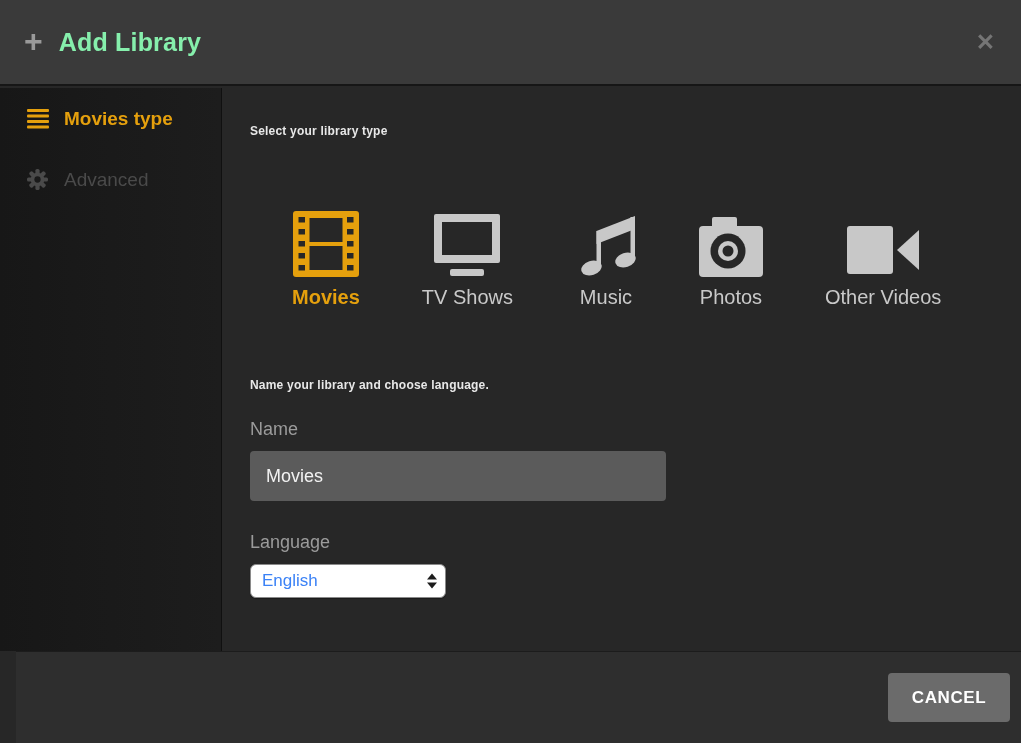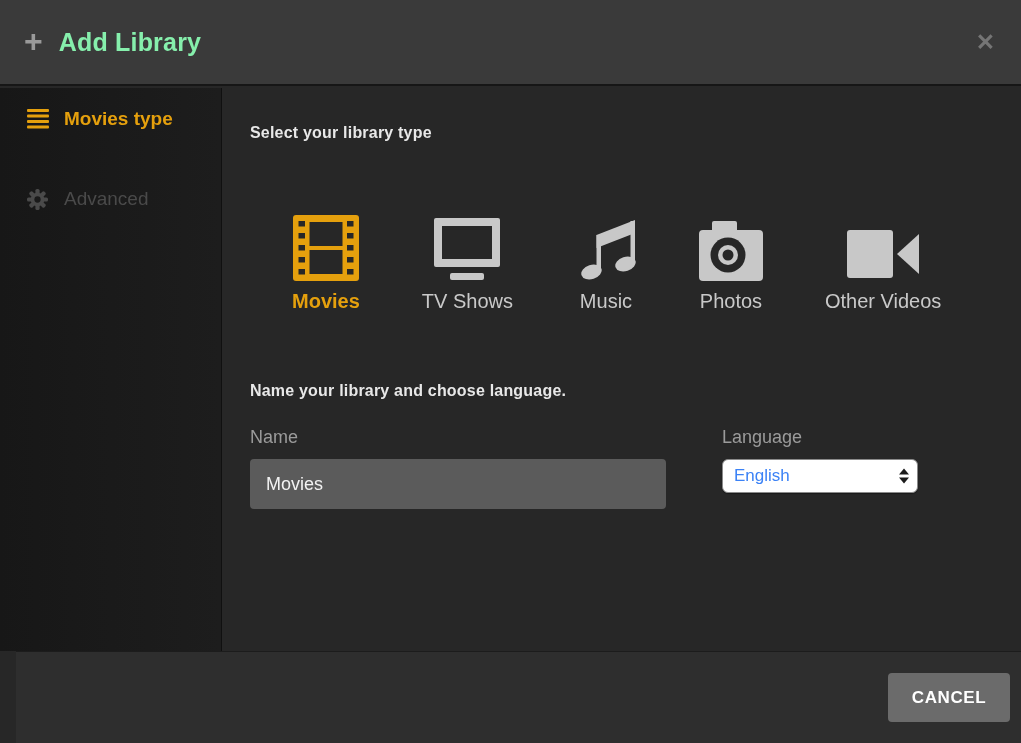--- a/index.html
+++ b/index.html
@@ -40,45 +40,45 @@
   }
   .sidebar-item {
     height:61px; display:flex; align-items:center;
     padding-left:27px; cursor:pointer;
   }
   .sidebar-item .s-icon { width:24px; height:22px; margin-right:13px; flex:none; display:flex; align-items:center; }
   .sidebar-item .s-label { font-size:19px; }
   .sidebar-item.active .s-label { color:#e5a00d; font-weight:600; }
   .sidebar-item.normal .s-label { color:#c3c3c3; }
   .sidebar-item.disabled .s-label { color:#4a4a4a; cursor:default; }
-  .sidebar-item.disabled { cursor:default;align-items:flex-end; }
+  .sidebar-item.disabled { cursor:default; }
 
   
   .content {
     position:absolute; left:222px; top:88px; width:799px; height:563px;
     background:#272727;
     padding:36px 30px 0 28px;
   }
   .section-heading {
-    color:#e8e8e8; font-size:16px; font-weight:600; letter-spacing:0.2px;
+    color:#e8e8e8; font-size:12px; font-weight:600; letter-spacing:0.2px;
   }
   .type-row {
     margin:71px 0 0 42px;
     display:flex; align-items:flex-end; gap:62px;
   }
   .type-item {
     display:flex; flex-direction:column; align-items:center; cursor:pointer;
   }
   .type-icon-box { height:68px; display:flex; align-items:flex-end; justify-content:center; }
   .type-label { margin-top:9px; font-size:20px; color:#c9c9c9; white-space:nowrap; }
   .type-item.selected .type-label { color:#e5a00d; font-weight:600; }
 
   .section-heading.second { margin-top:69px; }
 
-  .fields-row { margin-top:27px; display:flex; gap:56px; }
+  .fields-row { margin-top:27px; display:flex; gap:31px;flex-direction:column; }
   .field-label { display:block; color:#9b9b9b; font-size:18px; }
   .name-col { width:416px; }
   .name-input {
     margin-top:11px; width:416px; height:50px;
     background:#5b5b5b; border:none; border-radius:4px;
     color:#f2f2f2; font-size:18px; padding:0 16px;
     font-family:"Liberation Sans", sans-serif;
     outline:none;
   }
   .language-col { width:196px; }

